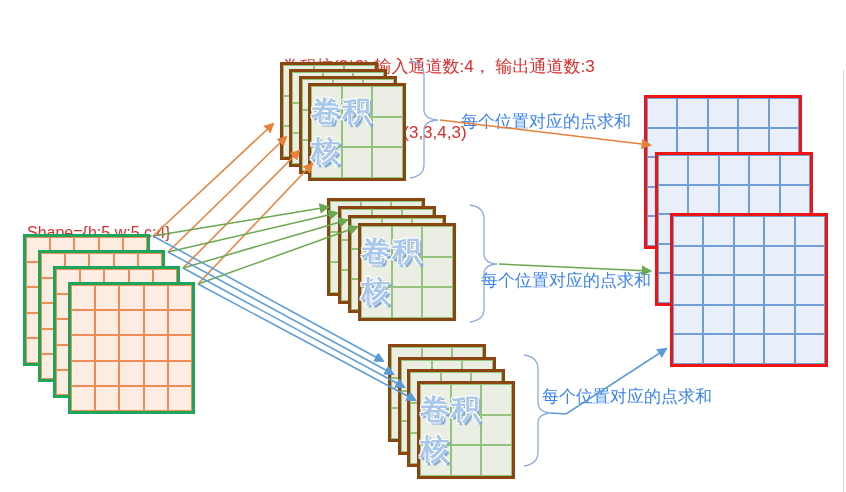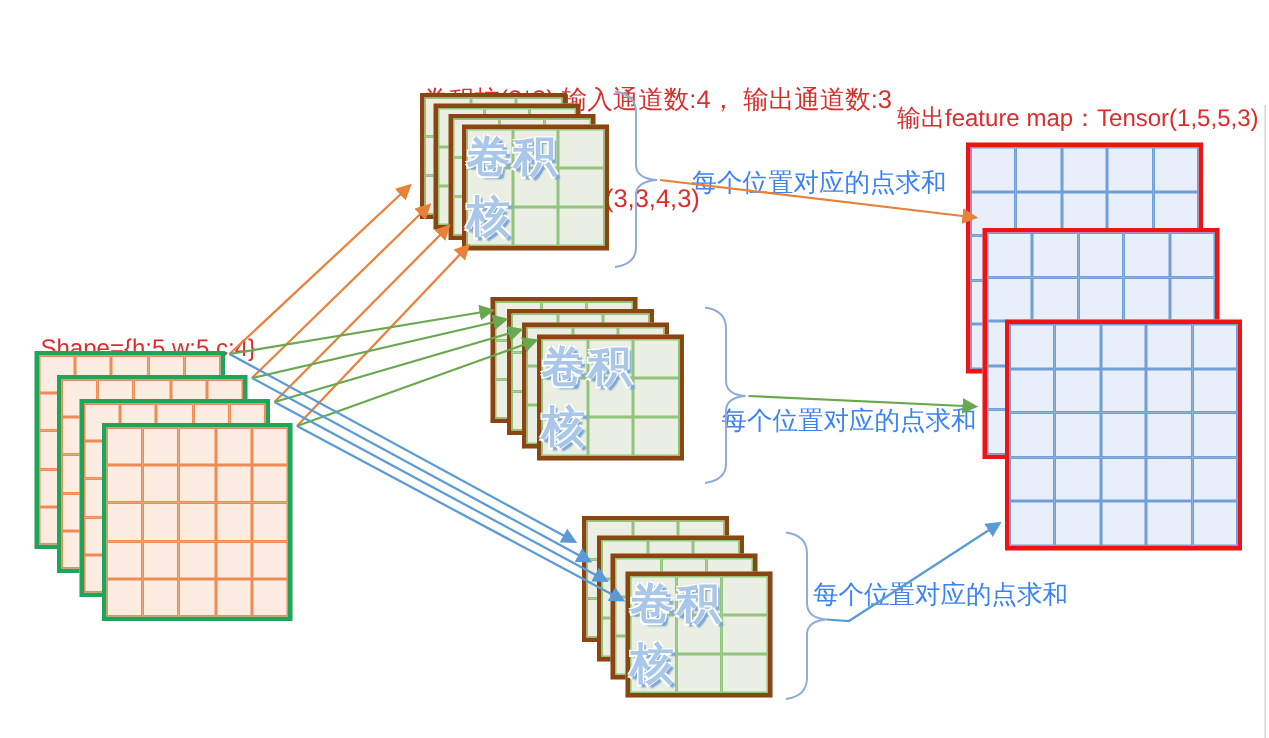--- a/index.html
+++ b/index.html
@@ -10,21 +10,21 @@
   .txt{position:absolute;white-space:pre;}
   .red-label{color:#dd2c2c;font-size:17px;line-height:22px;}
   .red-label.small{font-size:16px;line-height:21px;}
   .sum-label{color:#3b82f6;font-size:17px;}
   .grid{position:absolute;display:grid;box-sizing:border-box;}
   .g5{grid-template-columns:repeat(5,1fr);grid-template-rows:repeat(5,1fr);}
   .g3{grid-template-columns:repeat(3,1fr);grid-template-rows:repeat(3,1fr);}
   .cell{box-sizing:border-box;}
   .input-grid{width:127px;height:132px;border:3px solid #1ca65b;background:#fdece1;}
   .input-grid .cell{border:0.5px solid #ef8b55;}
-  .kernel-grid{width:98px;height:84px;border:3px solid #8a4511;background:#eaeee3;}
+  .kernel-grid{width:98px;height:98px;border:3px solid #8a4511;background:#eaeee3;}
   .kernel-grid .cell{border:0.5px solid #93c47d;}
   .output-grid{width:158px;height:154px;border:3px solid #ee1414;background:#e9effa;}
   .output-grid .cell{border:0.5px solid #6f9fd6;}
   .kernel-label{
     position:absolute;inset:0;display:flex;align-items:center;justify-content:center;
     font-size:29px;font-weight:bold;letter-spacing:2px;color:#a9c7e9;
     text-shadow:-1px -1px 0 #ffffff,1px -1px 0 #ffffff,-1px 1px 0 #ffffff,2px 2px 1px #7fa8d4;
     pointer-events:none;
   }
   .overlay{position:absolute;left:0;top:0;width:846px;height:492px;pointer-events:none;z-index:20;}
@@ -37,21 +37,20 @@
   <div class="txt red-label" style="left:282px;top:12px;">
     <div>卷积核(3*3),输入通道数:4， 输出通道数:3</div>
     <div>Weights: Tensor(3,3,4,3)</div>
   </div>
 
   <div class="txt red-label small" style="left:27px;top:180px;">
     <div>Shape={h:5,w:5,c:4}</div>
     <div>Tensor(1,5,5,4)</div>
   </div>
 
-  <div class="txt red-label small" style="left:598px;top:69px;">输出feature map：Tensor(1,5,5,3)</div>
 
   <div>
     <div class="grid g5 input-grid" style="left:23px;top:234px;">
         <div class="cell"></div>
         <div class="cell"></div>
         <div class="cell"></div>
         <div class="cell"></div>
         <div class="cell"></div>
         <div class="cell"></div>
         <div class="cell"></div>

